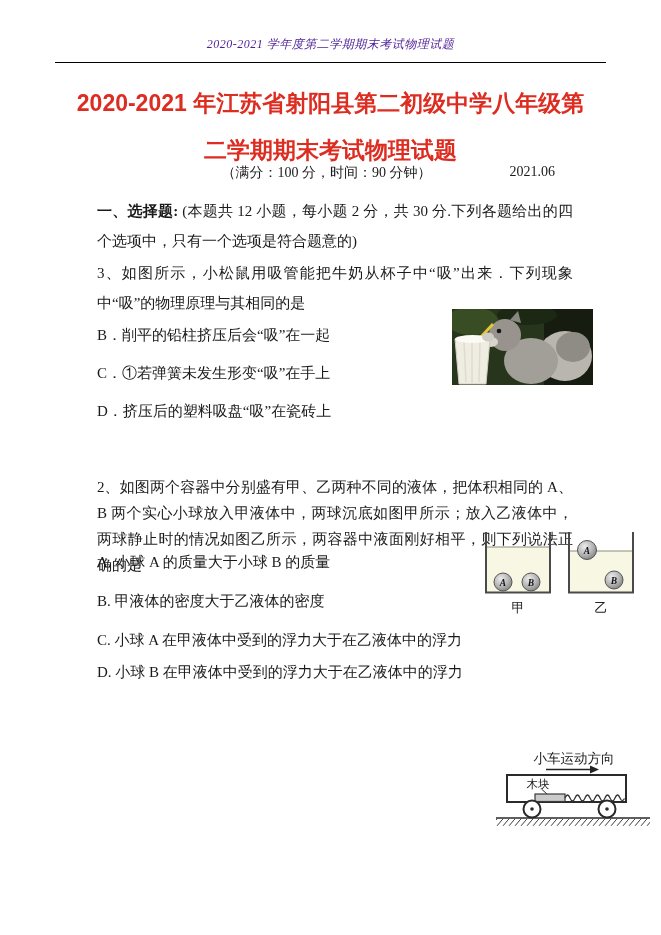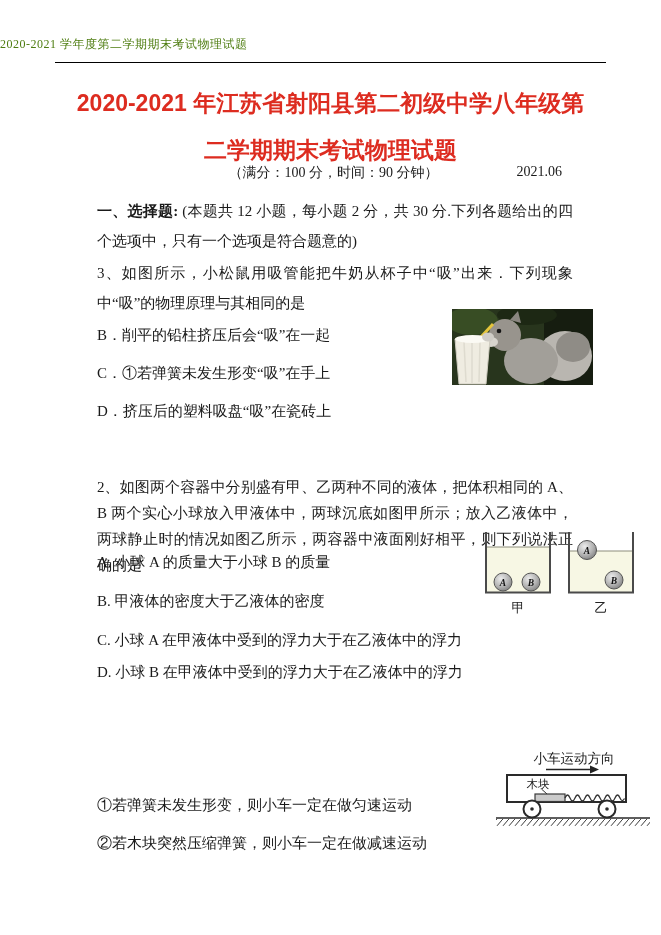--- a/index.html
+++ b/index.html
@@ -8,38 +8,39 @@
     width:661px;height:935px;
     margin:0 auto;
     background:#ffffff;
     overflow:hidden;
     font-family:"Liberation Serif","DejaVu Serif",serif;
     color:#1a1a1a;
   }
   .abs{position:absolute;}
   .running-head{
     top:36px;left:0;width:100%;
-    text-align:left;
+    text-align:center;
     font-size:12px;letter-spacing:.5px;
-    color:#4d7c0f;
+    color:#4c1d95;
+    font-style:italic;
   }
   .head-rule{
     top:62px;left:55px;width:551px;height:0;
     border-top:1.5px solid #000;
   }
   .doc-title{
     top:80px;left:70px;width:521px;
     text-align:center;
     font-family:"Liberation Sans","DejaVu Sans",sans-serif;
     font-weight:bold;
     font-size:23px;line-height:47px;
     color:#dd2c20;
   }
   .info-row{
-    top:164px;left:97px;width:473px;height:20px;
+    top:164px;left:90px;width:473px;height:20px;
     font-size:14px;
   }
   .info-center{display:block;text-align:center;}
   .info-date{position:absolute;right:8px;top:0;font-size:14px;}
   .para{
     left:97px;width:476px;
     font-size:15px;line-height:30px;
     text-align:justify;
   }
   .tight{line-height:26px;}
@@ -142,24 +143,20 @@
       <line x1="87" y1="20" x2="149" y2="20" stroke="#8d8d7c" stroke-width="1.2"></line>
       <path d="M86 1 V61.5 H150 V1" fill="none" stroke="#4a4a4a" stroke-width="2"></path>
       <circle cx="104" cy="19" r="9.5" fill="url(#ballGrad)" stroke="#555" stroke-width="1"></circle>
       <text x="104" y="22.5" text-anchor="middle" font-size="9.5" font-style="italic" font-weight="bold" fill="#111">A</text>
       <circle cx="131" cy="49" r="9" fill="url(#ballGrad)" stroke="#555" stroke-width="1"></circle>
       <text x="131" y="52.5" text-anchor="middle" font-size="9.5" font-style="italic" font-weight="bold" fill="#111">B</text>
       <text x="118" y="81" text-anchor="middle" font-size="13" fill="#222">乙</text>
     </svg>
   </div>
 
-  <div class="abs para q3-statements">
-    <div class="opt">①若弹簧未发生形变，则小车一定在做匀速运动</div>
-    <div class="opt">②若木块突然压缩弹簧，则小车一定在做减速运动</div>
-  </div>
 
   <div class="abs fig fig-cart">
     <svg width="154" height="76" viewBox="0 0 154 76">
       <defs>
         <pattern id="hatch" width="6" height="7" patternUnits="userSpaceOnUse">
           <path d="M0 7 L6 0" stroke="#3a3a3a" stroke-width="1"></path>
         </pattern>
       </defs>
       <text x="78" y="13" text-anchor="middle" font-size="13.5" fill="#1a1a1a">小车运动方向</text>
       <line x1="50" y1="19.5" x2="94" y2="19.5" stroke="#222" stroke-width="1.6"></line>

